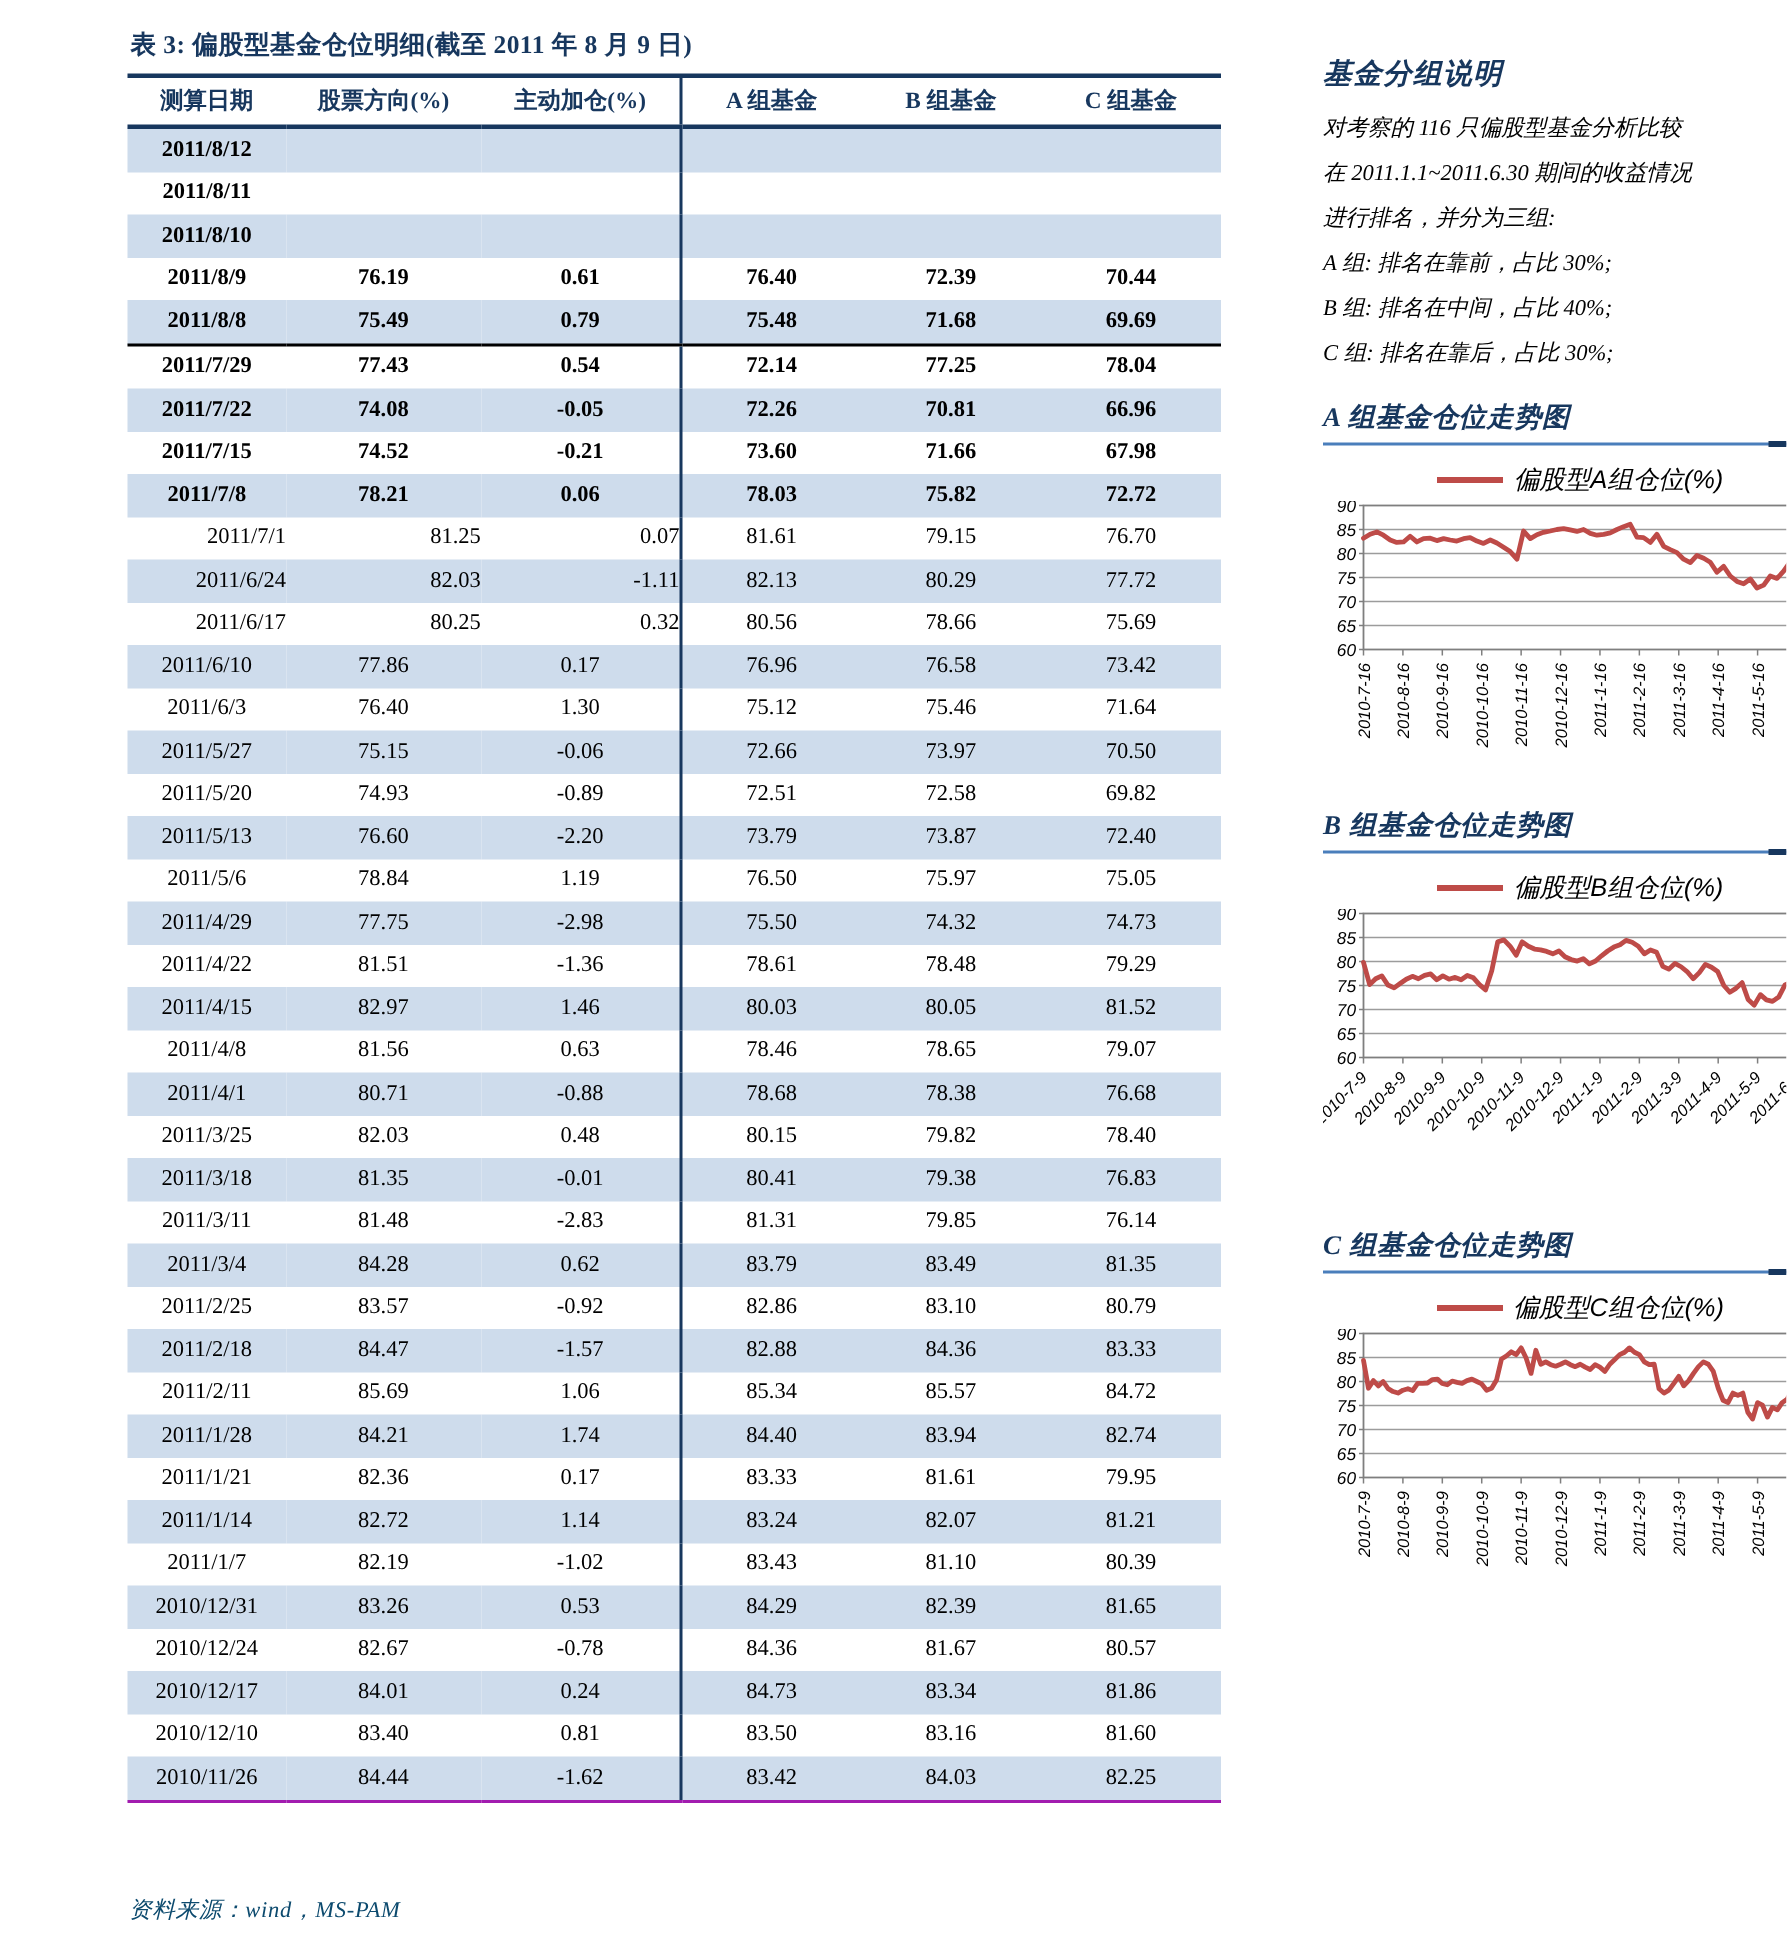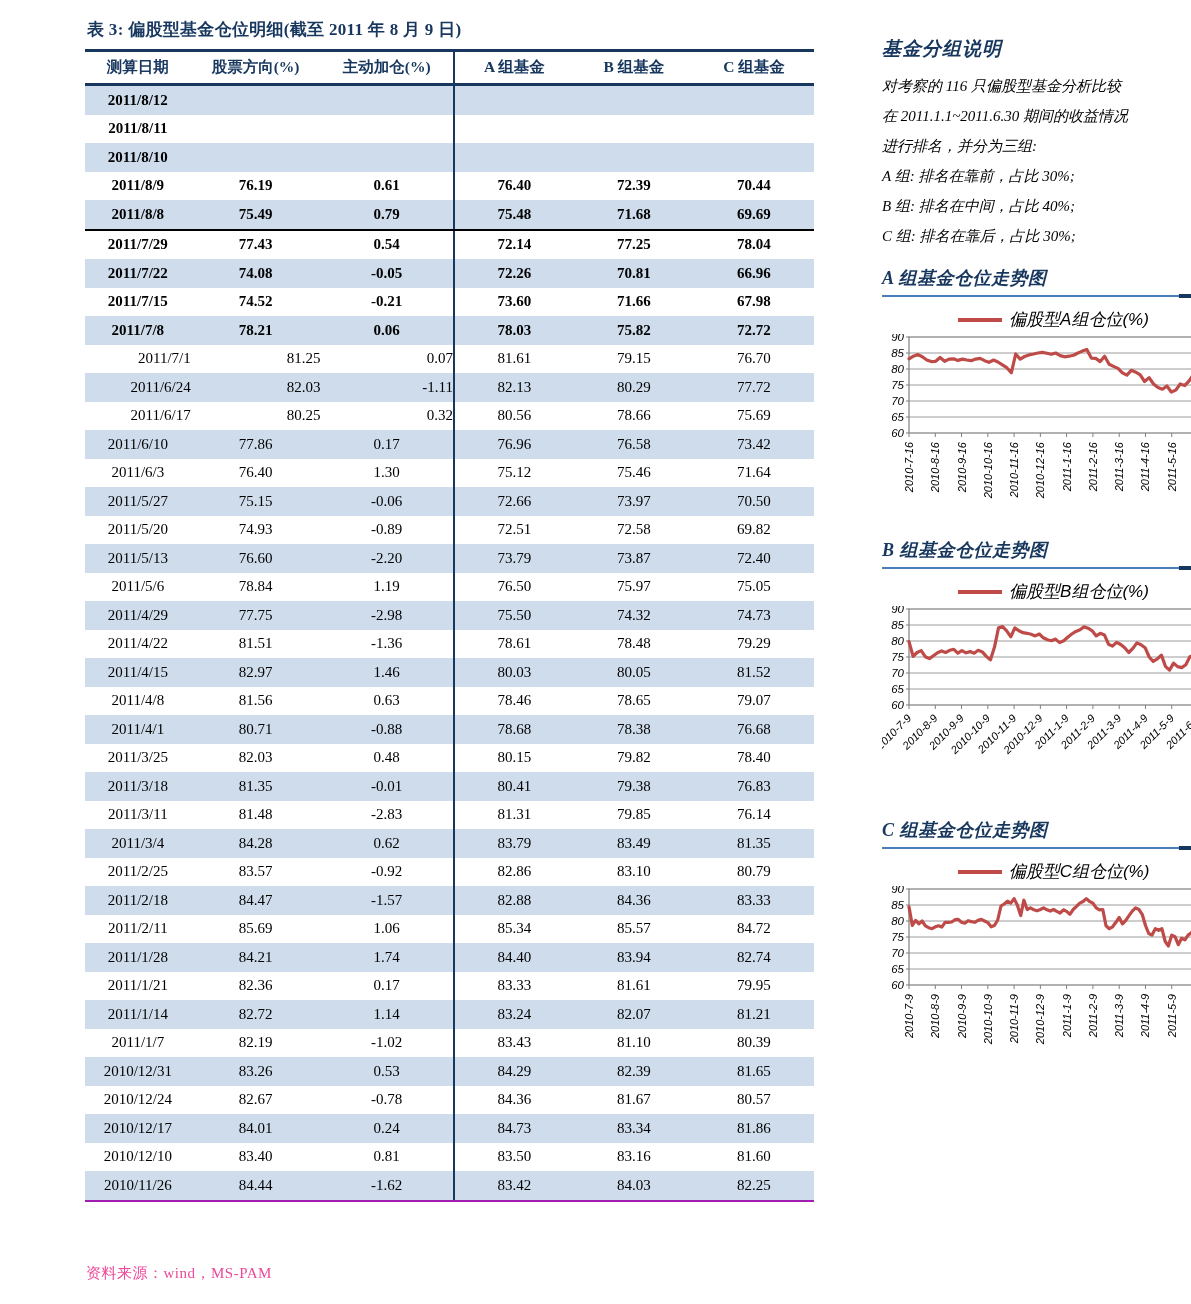--- a/index.html
+++ b/index.html
@@ -25,21 +25,21 @@
   table.fund tbody td:nth-child(4) { border-left:2px solid #17375E; }
   table.fund tbody td {
     text-align:center; font-size:15px; height:28.5px; padding:0; color:#000;
   }
   table.fund tbody tr:nth-child(odd) { background:#CEDCEC; }
   table.fund tbody tr.sep td { border-bottom:2.5px solid #000; }
   table.fund tbody tr.bold-all td { font-weight:bold; }
   table.fund tbody tr.bold-left td:nth-child(-n+3) { font-weight:normal;text-align:right; }
   table.fund tbody tr:last-child td { border-bottom:2px solid #a21caf; }
 
-  .footer-src { position:absolute; left:86px; top:1264px; font-size:15px; color:#ec4899; letter-spacing:0.5px; }
+  .footer-src { position:absolute; left:86px; top:1264px; font-size:15px; color:#0c4a6e; letter-spacing:0.5px;font-style:italic; }
 
   
   .side { position:absolute; left:882px; top:36px; width:323px; height:1030px;font-style:italic; }
   .notes-title { font-size:19px; font-weight:bold; color:#17375E; letter-spacing:1px; margin-bottom:9px; }
   .notes-line { font-size:15px; line-height:30px; color:#000; white-space:nowrap; }
 
   .chart-section { position:absolute; left:0; width:323px; }
   .chart-title { font-size:18px; font-weight:bold; color:#17375E; letter-spacing:0.5px; padding-bottom:5px; }
   .title-rule { height:2px; background:#4A7EBB; position:relative; }
   .title-rule .rule-cap { position:absolute; right:0; top:-1px; width:26px; height:4px; background:#17375E; }

